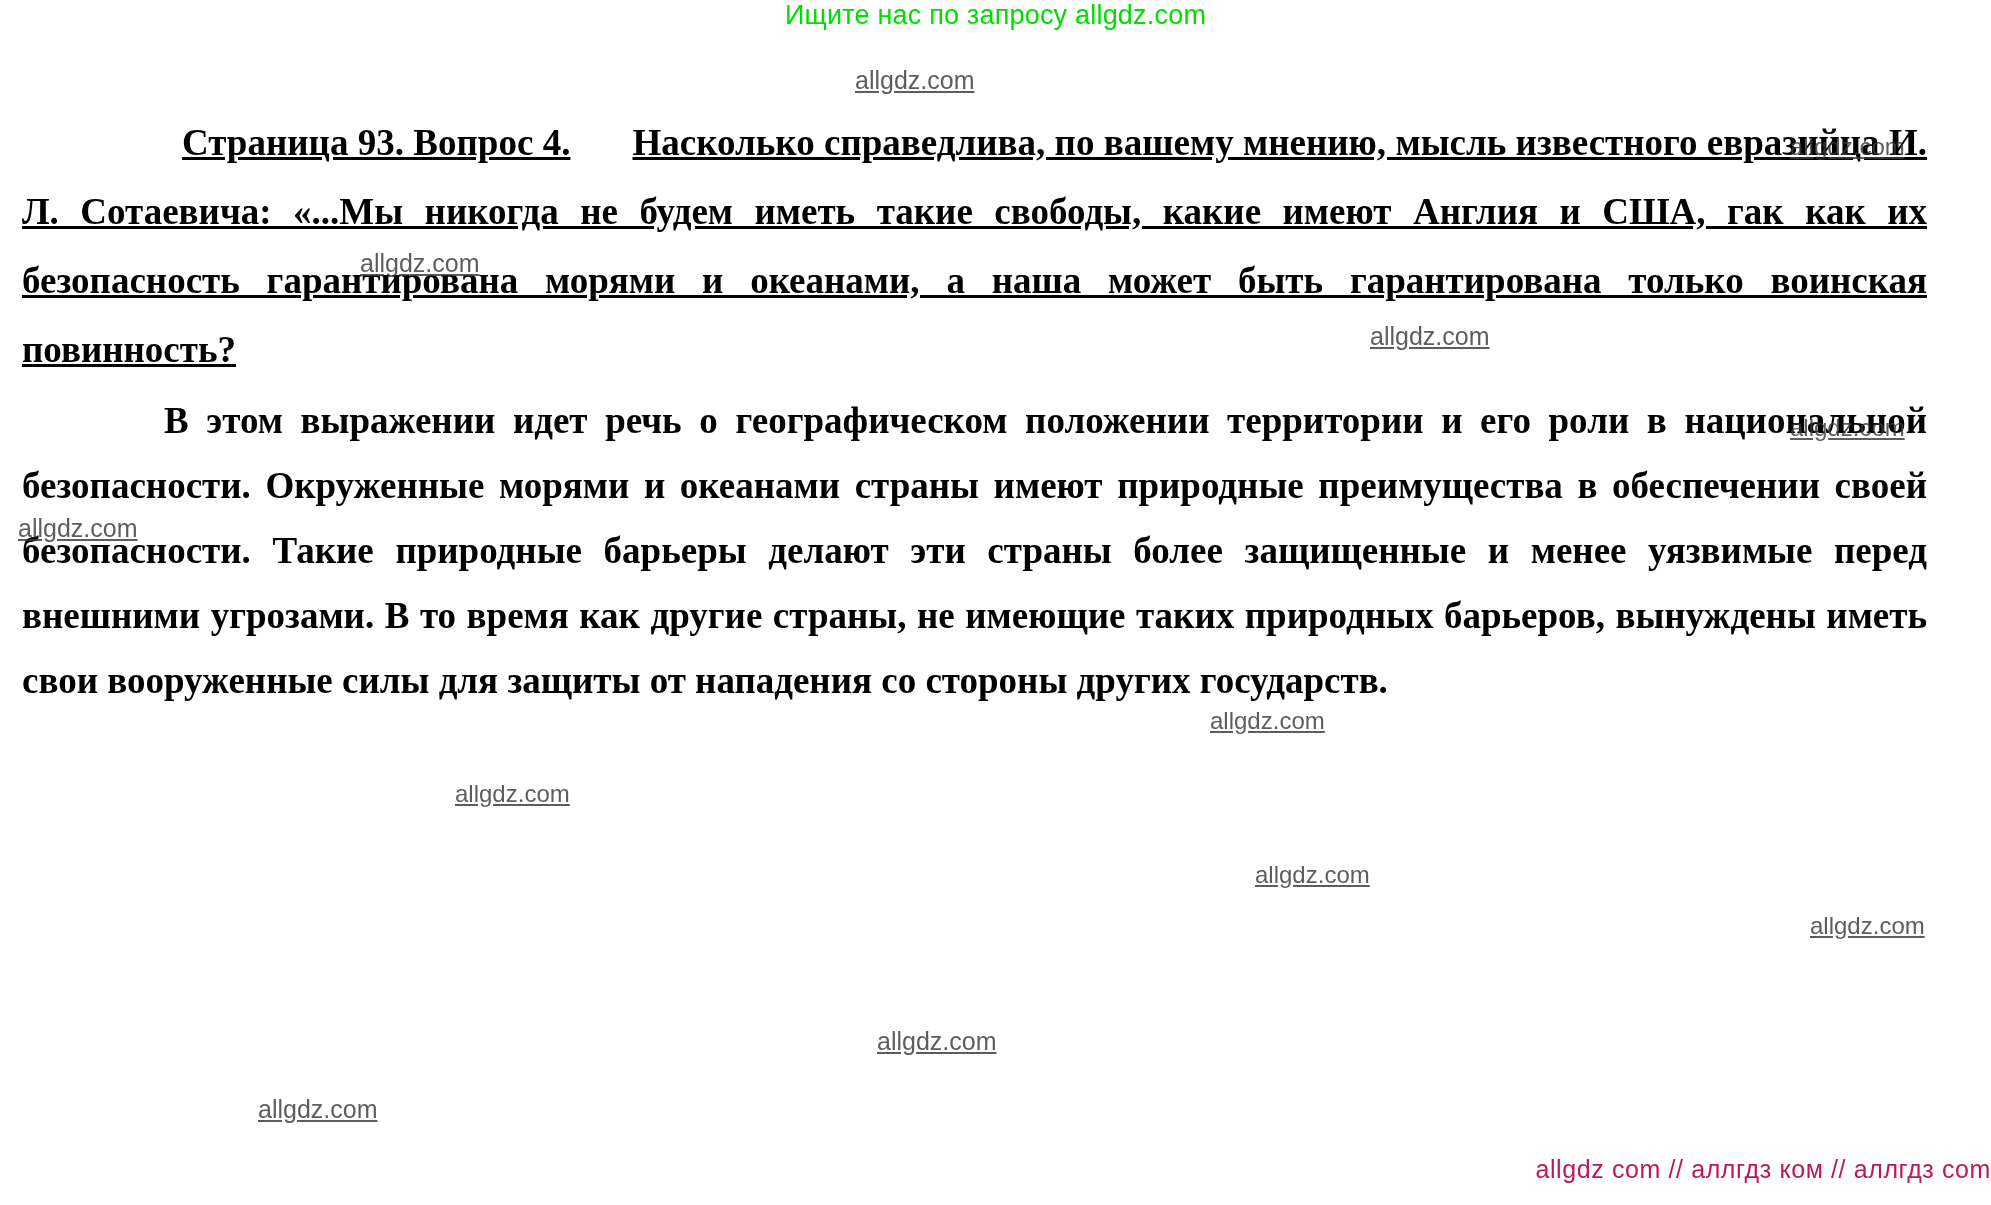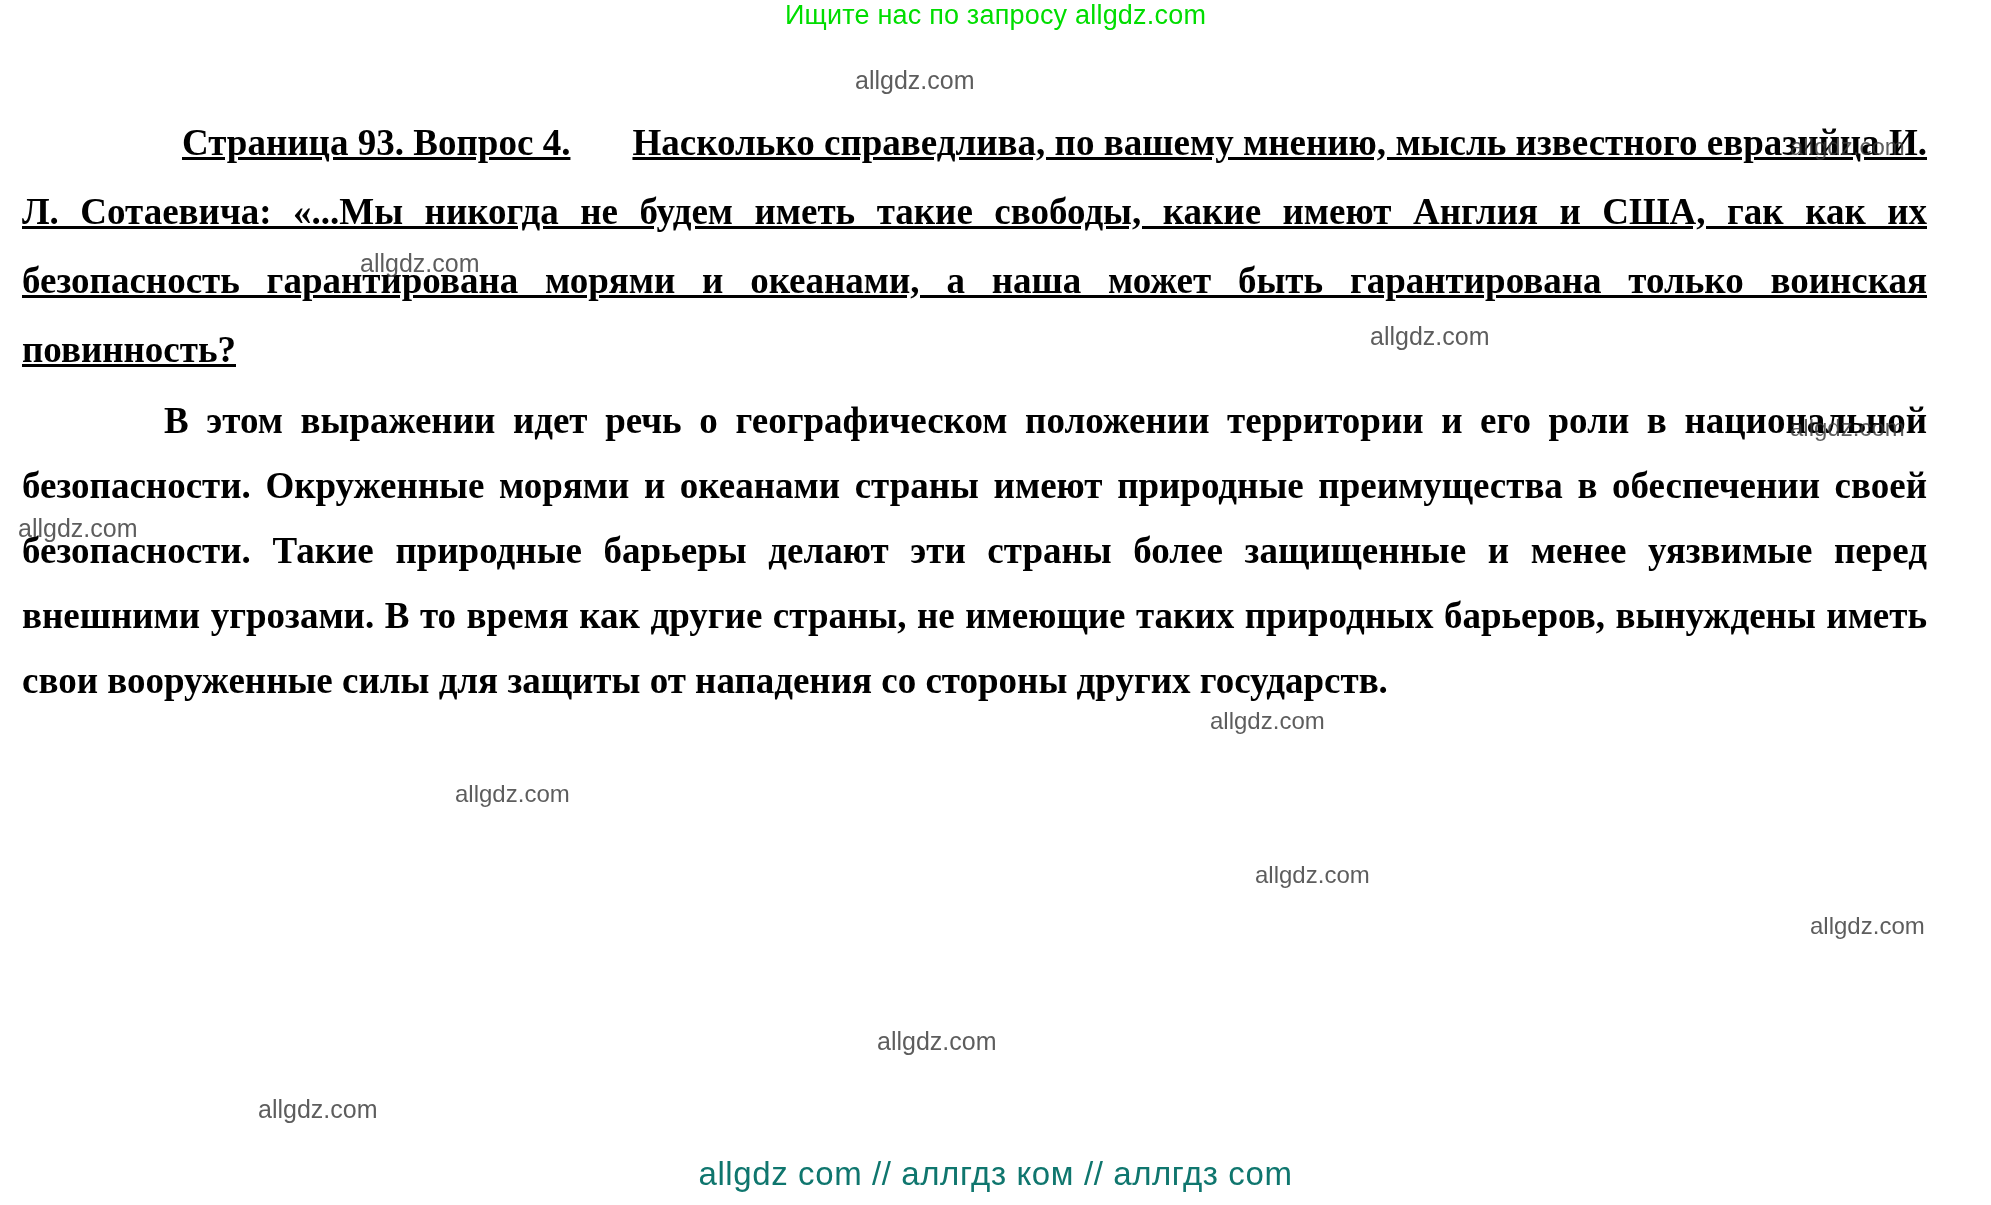--- a/index.html
+++ b/index.html
@@ -34,24 +34,24 @@
     color: #00dd00;
     letter-spacing: 0.2px;
   }
 
   
   .bottom-line {
     position: absolute;
     top: 1155px;
     left: 0;
     width: 1991px;
-    text-align: center;
+    text-align: right;
     font-family: "Liberation Sans", sans-serif;
-    font-size: 33px;
-    color: #0f766e;
+    font-size: 25px;
+    color: #be185d;
     letter-spacing: 0.6px;
   }
 
   
   .content {
     position: absolute;
     left: 22px;
     top: 108px;
     width: 1905px;
   }
@@ -88,20 +88,21 @@
   }
 
   
   .wm {
     position: absolute;
     font-family: "Liberation Sans", sans-serif;
     color: #3a3a3a;
     opacity: 0.82;
     white-space: nowrap;
     pointer-events: none;
+    text-decoration: underline;
   }
   .wm-lg { font-size: 25px; }
   .wm-md { font-size: 24px; }
 </style>
 </head>
 <body>
 
 <div class="page">
 
   <div class="top-banner">Ищите нас по запросу allgdz.com</div>

